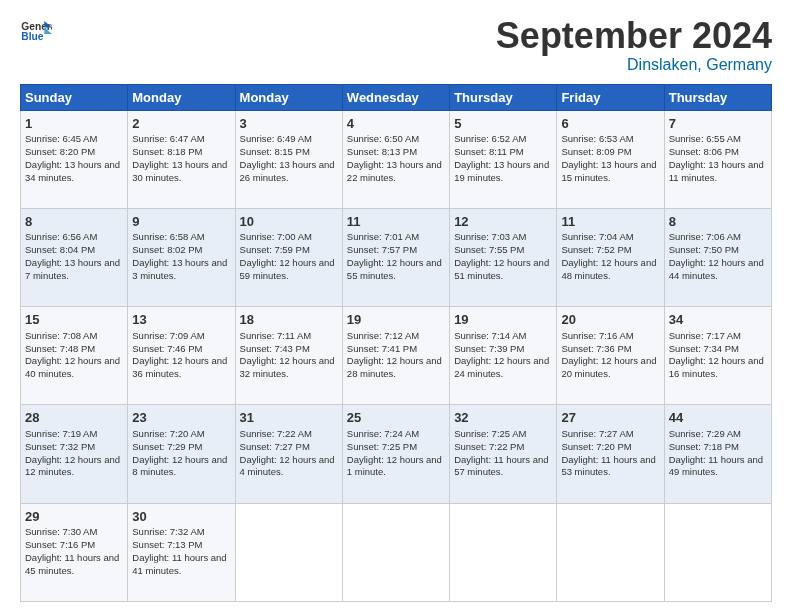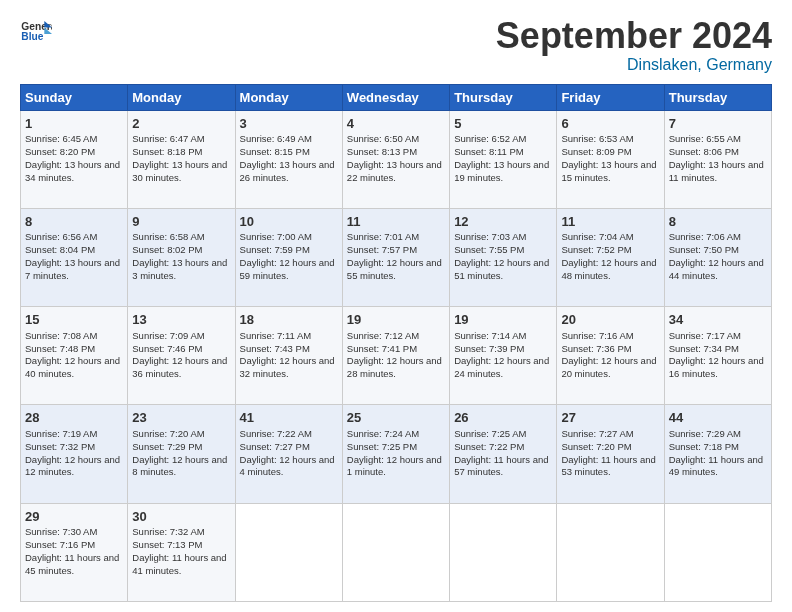--- a/index.html
+++ b/index.html
@@ -220,29 +220,29 @@
       <tr>
         <td>
           <span class="day-number">28</span>
           Sunrise: 7:19 AM<br>Sunset: 7:32 PM<br>Daylight: 12 hours and 12 minutes.
         </td>
         <td>
           <span class="day-number">23</span>
           Sunrise: 7:20 AM<br>Sunset: 7:29 PM<br>Daylight: 12 hours and 8 minutes.
         </td>
         <td>
-          <span class="day-number">41</span>
+          <span class="day-number">31</span>
           Sunrise: 7:22 AM<br>Sunset: 7:27 PM<br>Daylight: 12 hours and 4 minutes.
         </td>
         <td>
           <span class="day-number">25</span>
           Sunrise: 7:24 AM<br>Sunset: 7:25 PM<br>Daylight: 12 hours and 1 minute.
         </td>
         <td>
-          <span class="day-number">26</span>
+          <span class="day-number">32</span>
           Sunrise: 7:25 AM<br>Sunset: 7:22 PM<br>Daylight: 11 hours and 57 minutes.
         </td>
         <td>
           <span class="day-number">27</span>
           Sunrise: 7:27 AM<br>Sunset: 7:20 PM<br>Daylight: 11 hours and 53 minutes.
         </td>
         <td>
           <span class="day-number">44</span>
           Sunrise: 7:29 AM<br>Sunset: 7:18 PM<br>Daylight: 11 hours and 49 minutes.
         </td>

